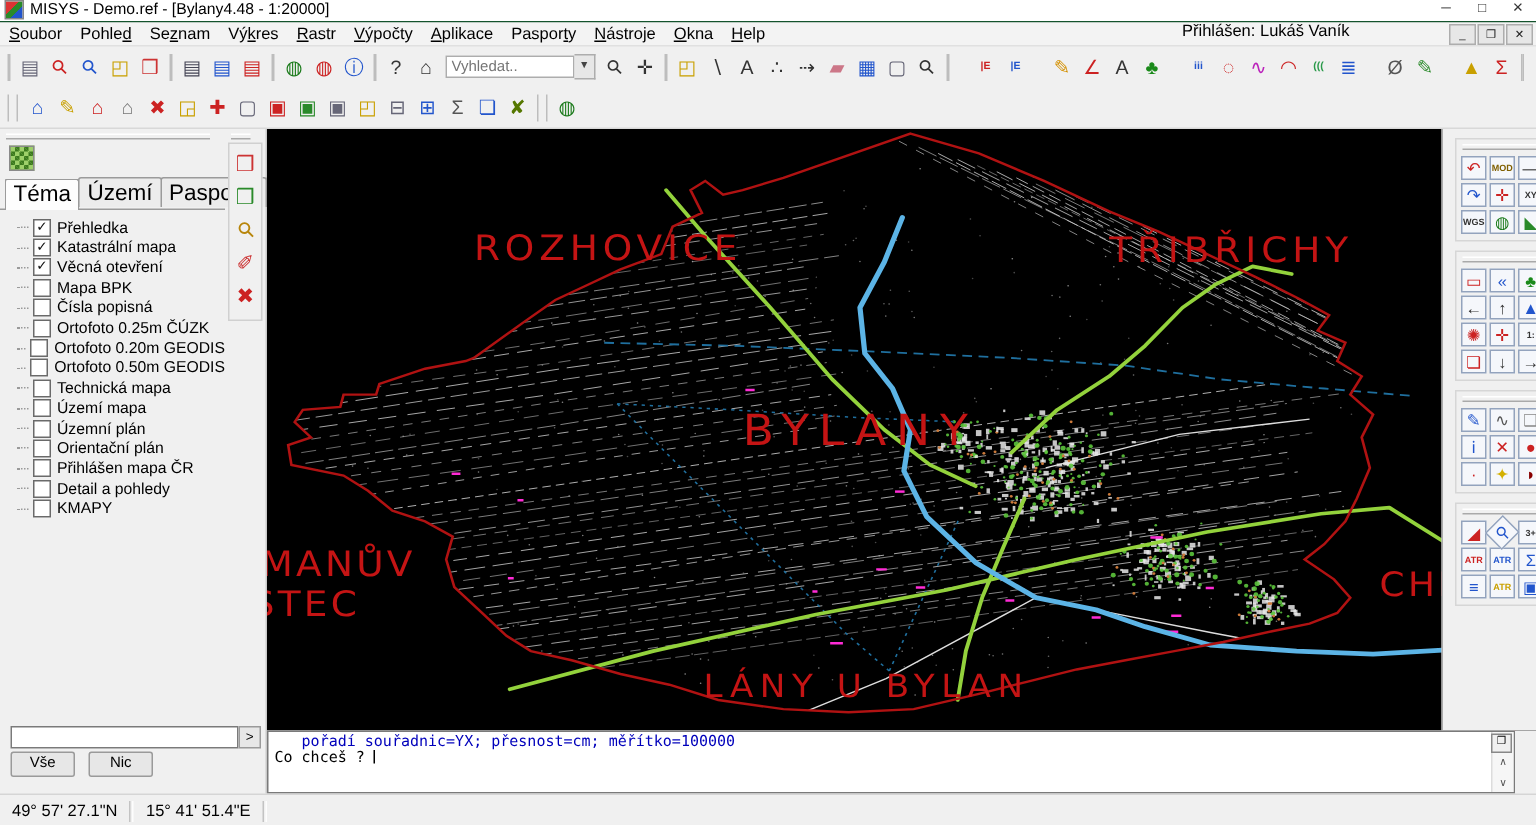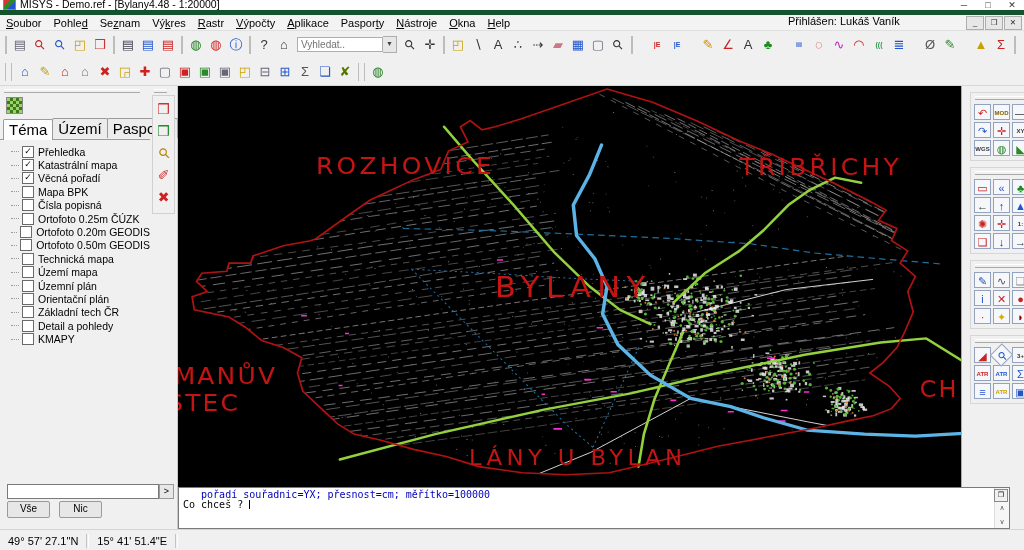--- a/index.html
+++ b/index.html
@@ -1,19 +1,19 @@
 <!DOCTYPE html>
 <html style="--c-bound: #b01212; --c-label: #c41414; --c-river: #5cb4e6; --c-road: #93d23c; --c-dash: #1f6f9e;"><head>
 <meta charset="utf-8">
 <style>
   html,body{margin:0;padding:0;background:#666;}
   #app{position:relative;width:1024px;height:550px;background:#f0f0f0;overflow:hidden;
        font-family:"Liberation Sans",sans-serif;font-size:11px;color:#000;}
   
-  #titlebar{height:15px;background:#ffffff;display:flex;align-items:flex-end;border-bottom:5px solid #14532d;box-sizing:border-box;}
+  #titlebar{height:15px;background:#ffffff;display:flex;align-items:flex-start;border-bottom:1px solid #14532d;box-sizing:border-box;}
   #appicon{width:11px;height:11px;margin:0 4px 0 3px;border:1px solid #888;
     background:linear-gradient(135deg,#d33 0 40%,#2a8a2a 40% 65%,#2255cc 65%);}
   #wtitle{font-size:10.5px;}
   #wctrls{margin-left:auto;display:flex;}
   #wctrls span{width:24px;text-align:center;font-size:9px;color:#333;cursor:default;}
   
   #menubar{height:15px;background:#f3f3f3;position:relative;display:flex;align-items:center;}
   .menuitem{padding:0 6px;cursor:default;}
   .menuitem u{text-decoration:underline;}
   #login{position:absolute;left:788px;top:0;}
@@ -248,21 +248,21 @@
               <span>Přehledka</span>
             </div>
             <div class="layer-row">
               <span class="tree-dash"></span>
               <span class="cb">✓</span>
               <span>Katastrální mapa</span>
             </div>
             <div class="layer-row">
               <span class="tree-dash"></span>
               <span class="cb">✓</span>
-              <span>Věcná pořadí</span>
+              <span>Věcná otevření</span>
             </div>
             <div class="layer-row">
               <span class="tree-dash"></span>
               <span class="cb"></span>
               <span>Mapa BPK</span>
             </div>
             <div class="layer-row">
               <span class="tree-dash"></span>
               <span class="cb"></span>
               <span>Čísla popisná</span>
@@ -298,21 +298,21 @@
               <span>Územní plán</span>
             </div>
             <div class="layer-row">
               <span class="tree-dash"></span>
               <span class="cb"></span>
               <span>Orientační plán</span>
             </div>
             <div class="layer-row">
               <span class="tree-dash"></span>
               <span class="cb"></span>
-              <span>Základní tech ČR</span>
+              <span>Přihlášen mapa ČR</span>
             </div>
             <div class="layer-row">
               <span class="tree-dash"></span>
               <span class="cb"></span>
               <span>Detail a pohledy</span>
             </div>
             <div class="layer-row">
               <span class="tree-dash"></span>
               <span class="cb"></span>
               <span>KMAPY</span>

